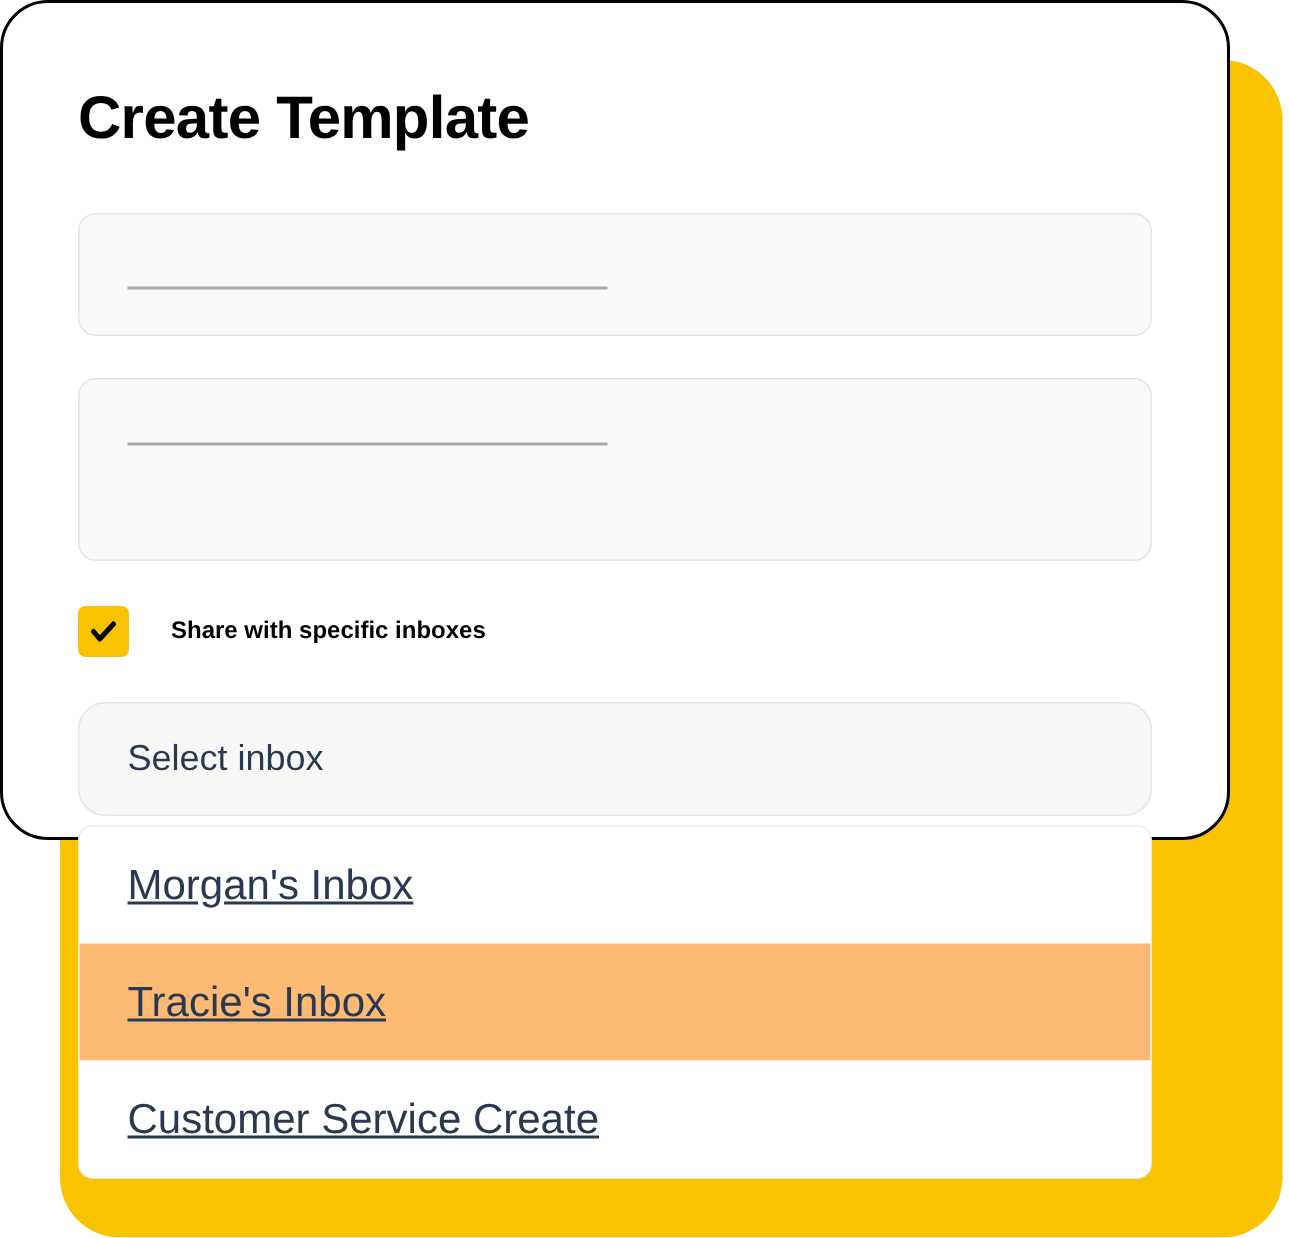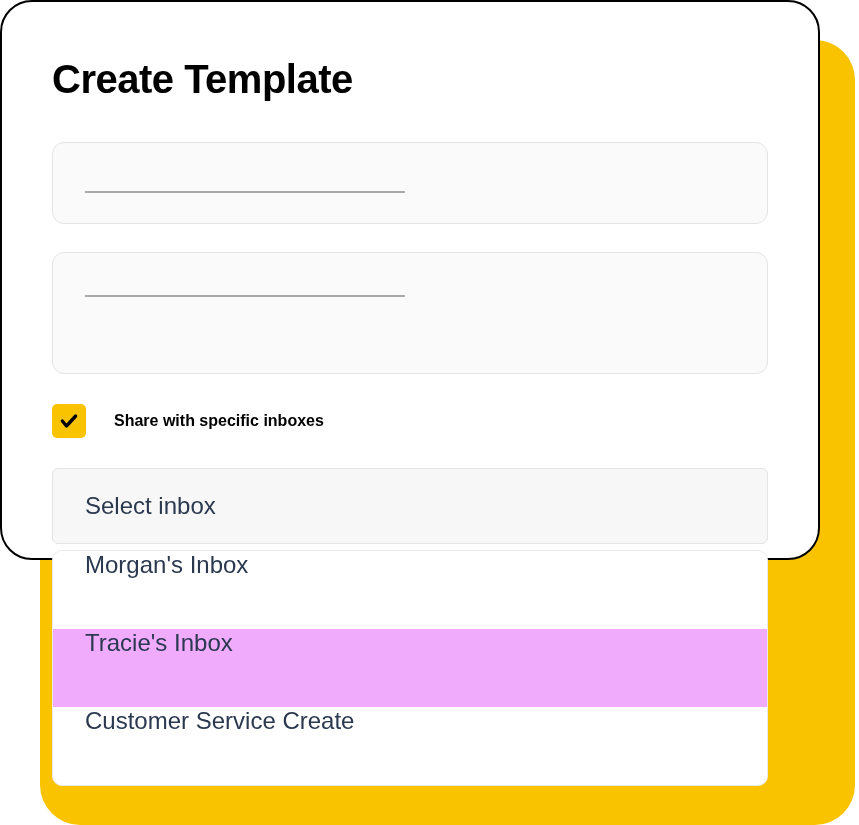--- a/index.html
+++ b/index.html
@@ -84,50 +84,51 @@
   .checkbox-label {
     font-size: 16px;
     font-weight: 600;
     color: #000;
   }
   .select-box {
     width: 100%;
     height: 76px;
     background: #f7f7f7;
     border: 1.5px solid #e4e4e4;
-    border-radius: 6px;
+    border-radius: 18px;
     display: flex;
     align-items: center;
     padding: 0 32px;
     font-size: 24px;
     color: #2b3950;
     font-weight: 500;
     cursor: pointer;
     margin-bottom: 6px;
   }
   .dropdown {
     width: 100%;
     border: 1.5px solid #eaeaea;
     border-radius: 10px;
     overflow: hidden;
     background: #fff;
   }
   .dropdown-item {
     height: 78px;
     display: flex;
-    align-items: flex-start;
+    align-items: center;
     padding: 0 32px;
-    font-size: 24px;
+    font-size: 28px;
     color: #2b3950;
     font-weight: 500;
     cursor: pointer;
     background: #fff;
+    text-decoration: underline;
   }
   .dropdown-item.hovered {
-    background: #f0abfc;
+    background: #fdba74;
   }
 </style>
 </head>
 <body>
 
 <div class="shadow-card"></div>
 
 <div class="card">
 
   <h1 class="title">Create Template</h1>

